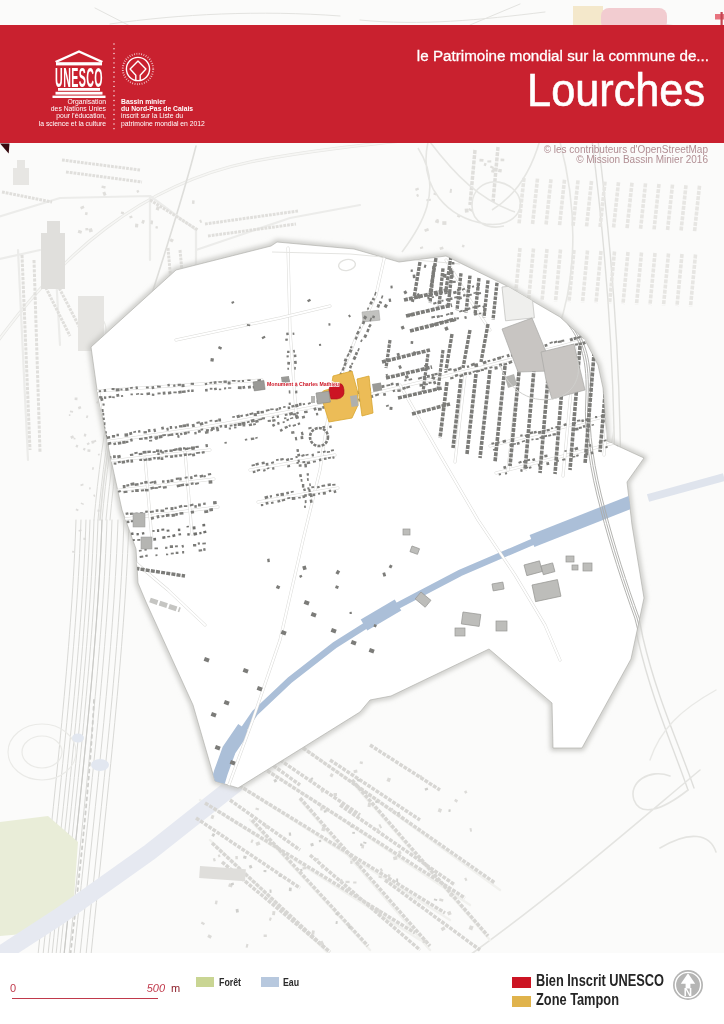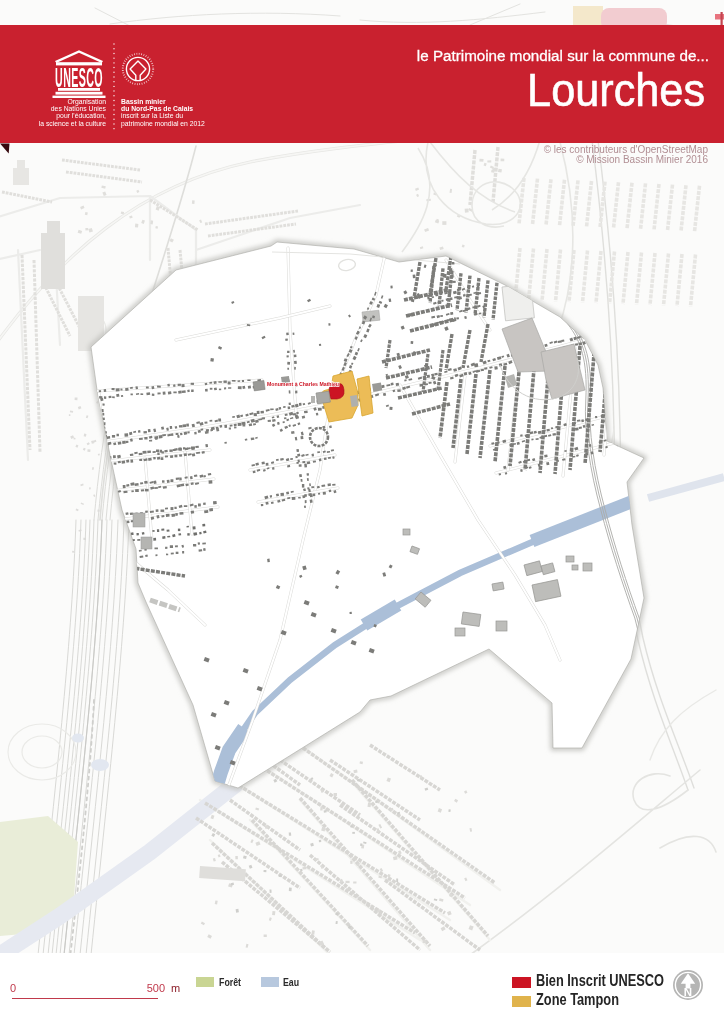--- a/index.html
+++ b/index.html
@@ -1313,21 +1313,21 @@
 
 <div class="abs" style="left:121px;top:98px;color:#fff;font-size:6.8px;line-height:7.2px;"><b>Bassin minier<br>du Nord-Pas de Calais</b><br>inscrit sur la Liste du<br>patrimoine mondial en 2012</div>
 
 <div class="abs" style="left:0;top:47px;width:709px;text-align:right;color:#fff;font-size:15.5px;-webkit-text-stroke:0.3px #ffffff;transform:scaleX(0.98);transform-origin:right;">le Patrimoine mondial sur la commune de...</div>
 
 <div class="abs" style="left:0;top:63px;width:705px;text-align:right;color:#fff;font-size:46px;-webkit-text-stroke:0.6px #ffffff;transform:scaleX(0.94);transform-origin:right;">Lourches</div>
 
 <div class="abs" style="left:0;top:145px;width:708px;text-align:right;color:#b18e93;font-size:10px;line-height:10px;">© les contributeurs d'OpenStreetMap<br>© Mission Bassin Minier 2016</div>
 
 <div class="abs" style="left:10px;top:982px;color:#c0394b;font-size:11px;">0</div>
-<div class="abs" style="left:120px;top:982px;width:45px;text-align:right;color:#c0394b;font-size:11px;">500</div>
+<div class="abs" style="left:120px;top:982px;width:45px;text-align:right;color:#c0394b;font-size:11px;font-style:italic;">500</div>
 <div class="abs" style="left:171px;top:982px;color:#8c1d28;font-size:11px;">m</div>
 <div class="abs" style="left:12px;top:998px;width:146px;height:1px;background:#c0394b;"></div>
 
 <div class="abs" style="left:196px;top:977px;width:18px;height:10px;background:#c9d593;"></div>
 <div class="abs" style="left:219px;top:976px;color:#2b2b2b;font-size:11px;font-weight:bold;transform:scaleX(0.8);transform-origin:left;">Forêt</div>
 
 <div class="abs" style="left:261px;top:977px;width:18px;height:10px;background:#b7c8de;"></div>
 <div class="abs" style="left:283px;top:976px;color:#2b2b2b;font-size:11px;font-weight:bold;transform:scaleX(0.8);transform-origin:left;">Eau</div>
 
 <div class="abs" style="left:512px;top:977px;width:19px;height:11px;background:#cc1423;"></div>

